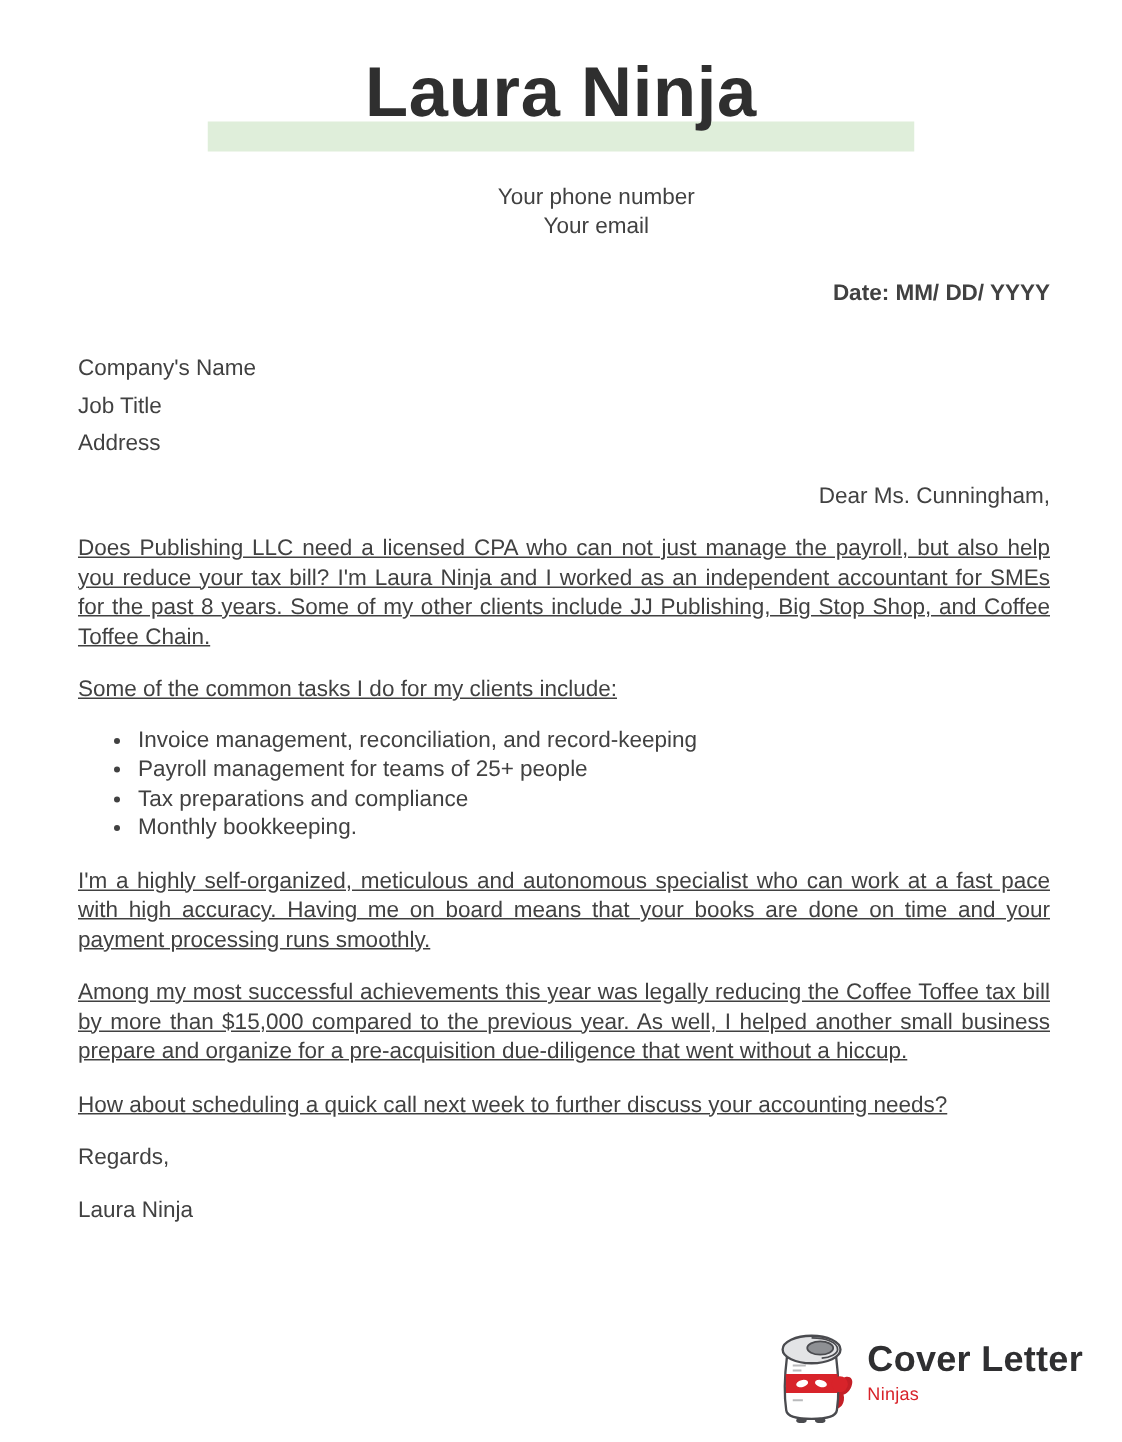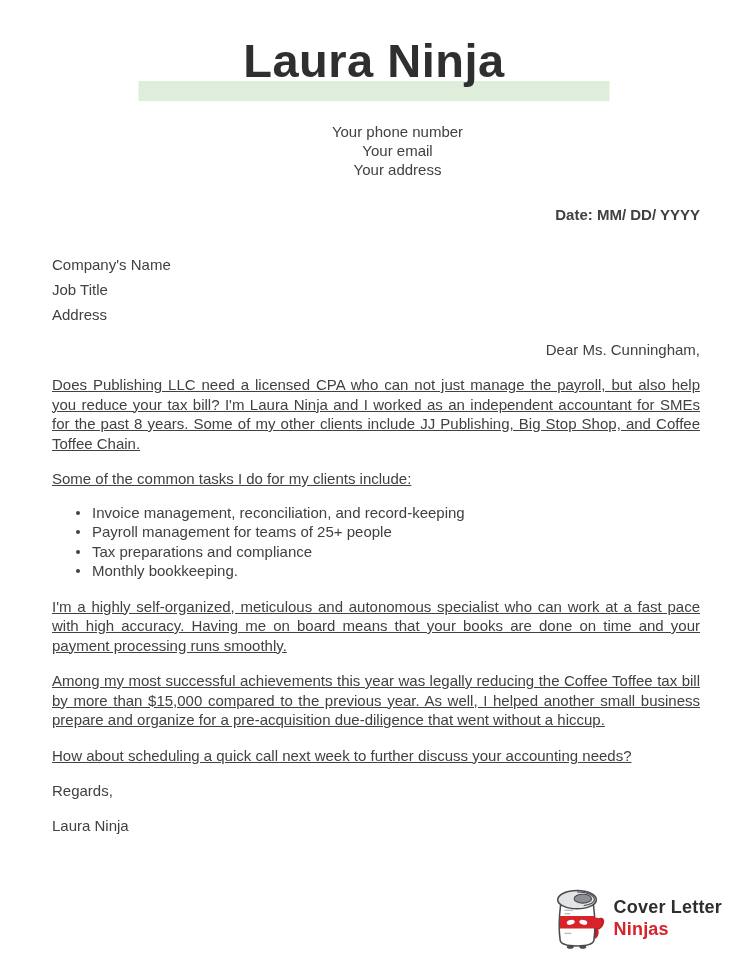--- a/index.html
+++ b/index.html
@@ -49,40 +49,39 @@
   .closing{margin-top:16px;}
   .signature{margin-top:15px;}
   
   .brand{
     position:absolute;right:26px;bottom:12px;
     display:flex;align-items:center;gap:9px;
   }
   .brand-icon{width:54px;height:62px;flex:0 0 auto;}
   .brand-text{display:flex;flex-direction:column;justify-content:center;}
   .brand-line1{
-    font-weight:700;font-size:18px;line-height:22px;
+    font-weight:700;font-size:24px;line-height:22px;
     color:var(--brand-dark);letter-spacing:0.2px;
   }
   .brand-line2{
-    font-weight:700;font-size:18px;line-height:22px;
+    font-weight:400;font-size:12px;line-height:22px;
     color:var(--red);letter-spacing:0.2px;
   }
 </style>
 </head>
 <body>
 
 <div class="header">
   <div class="band"></div>
   <h1 class="title">Laura Ninja</h1>
 </div>
 
 <div class="contact">
   <div>Your phone number</div>
   <div>Your email</div>
-  <div>Your address</div>
 </div>
 
 <div class="content">
   <div class="date-line">Date: MM/ DD/ YYYY</div>
 
   <div class="recipient">
     <div>Company's Name</div>
     <div>Job Title</div>
     <div>Address</div>
   </div>

